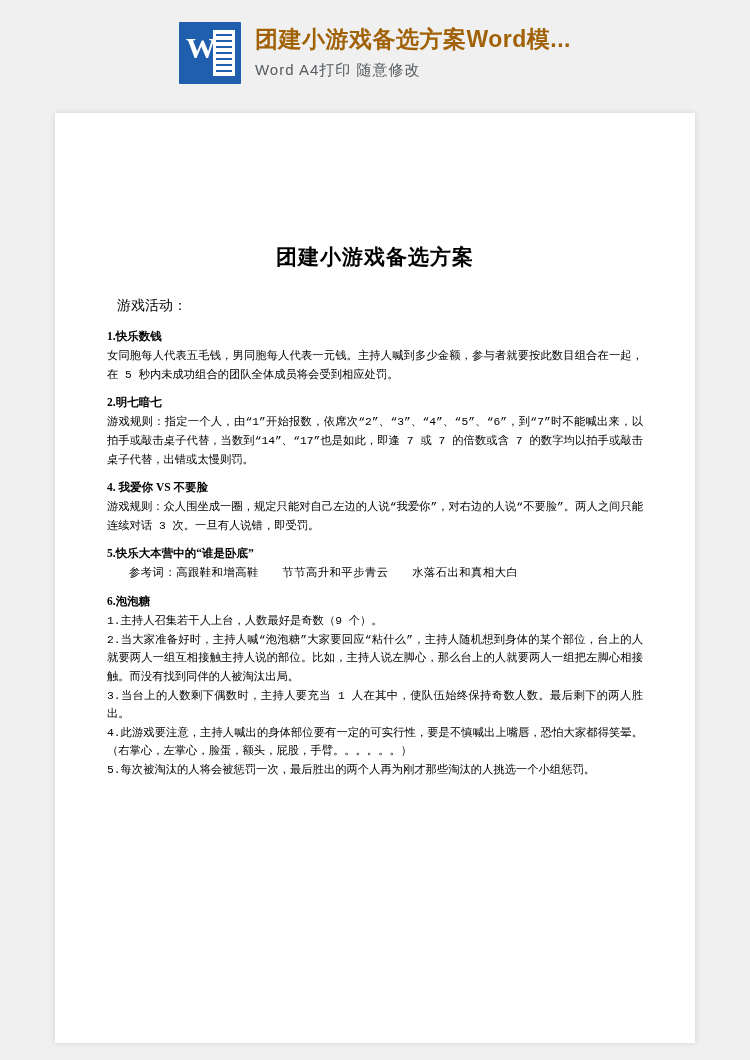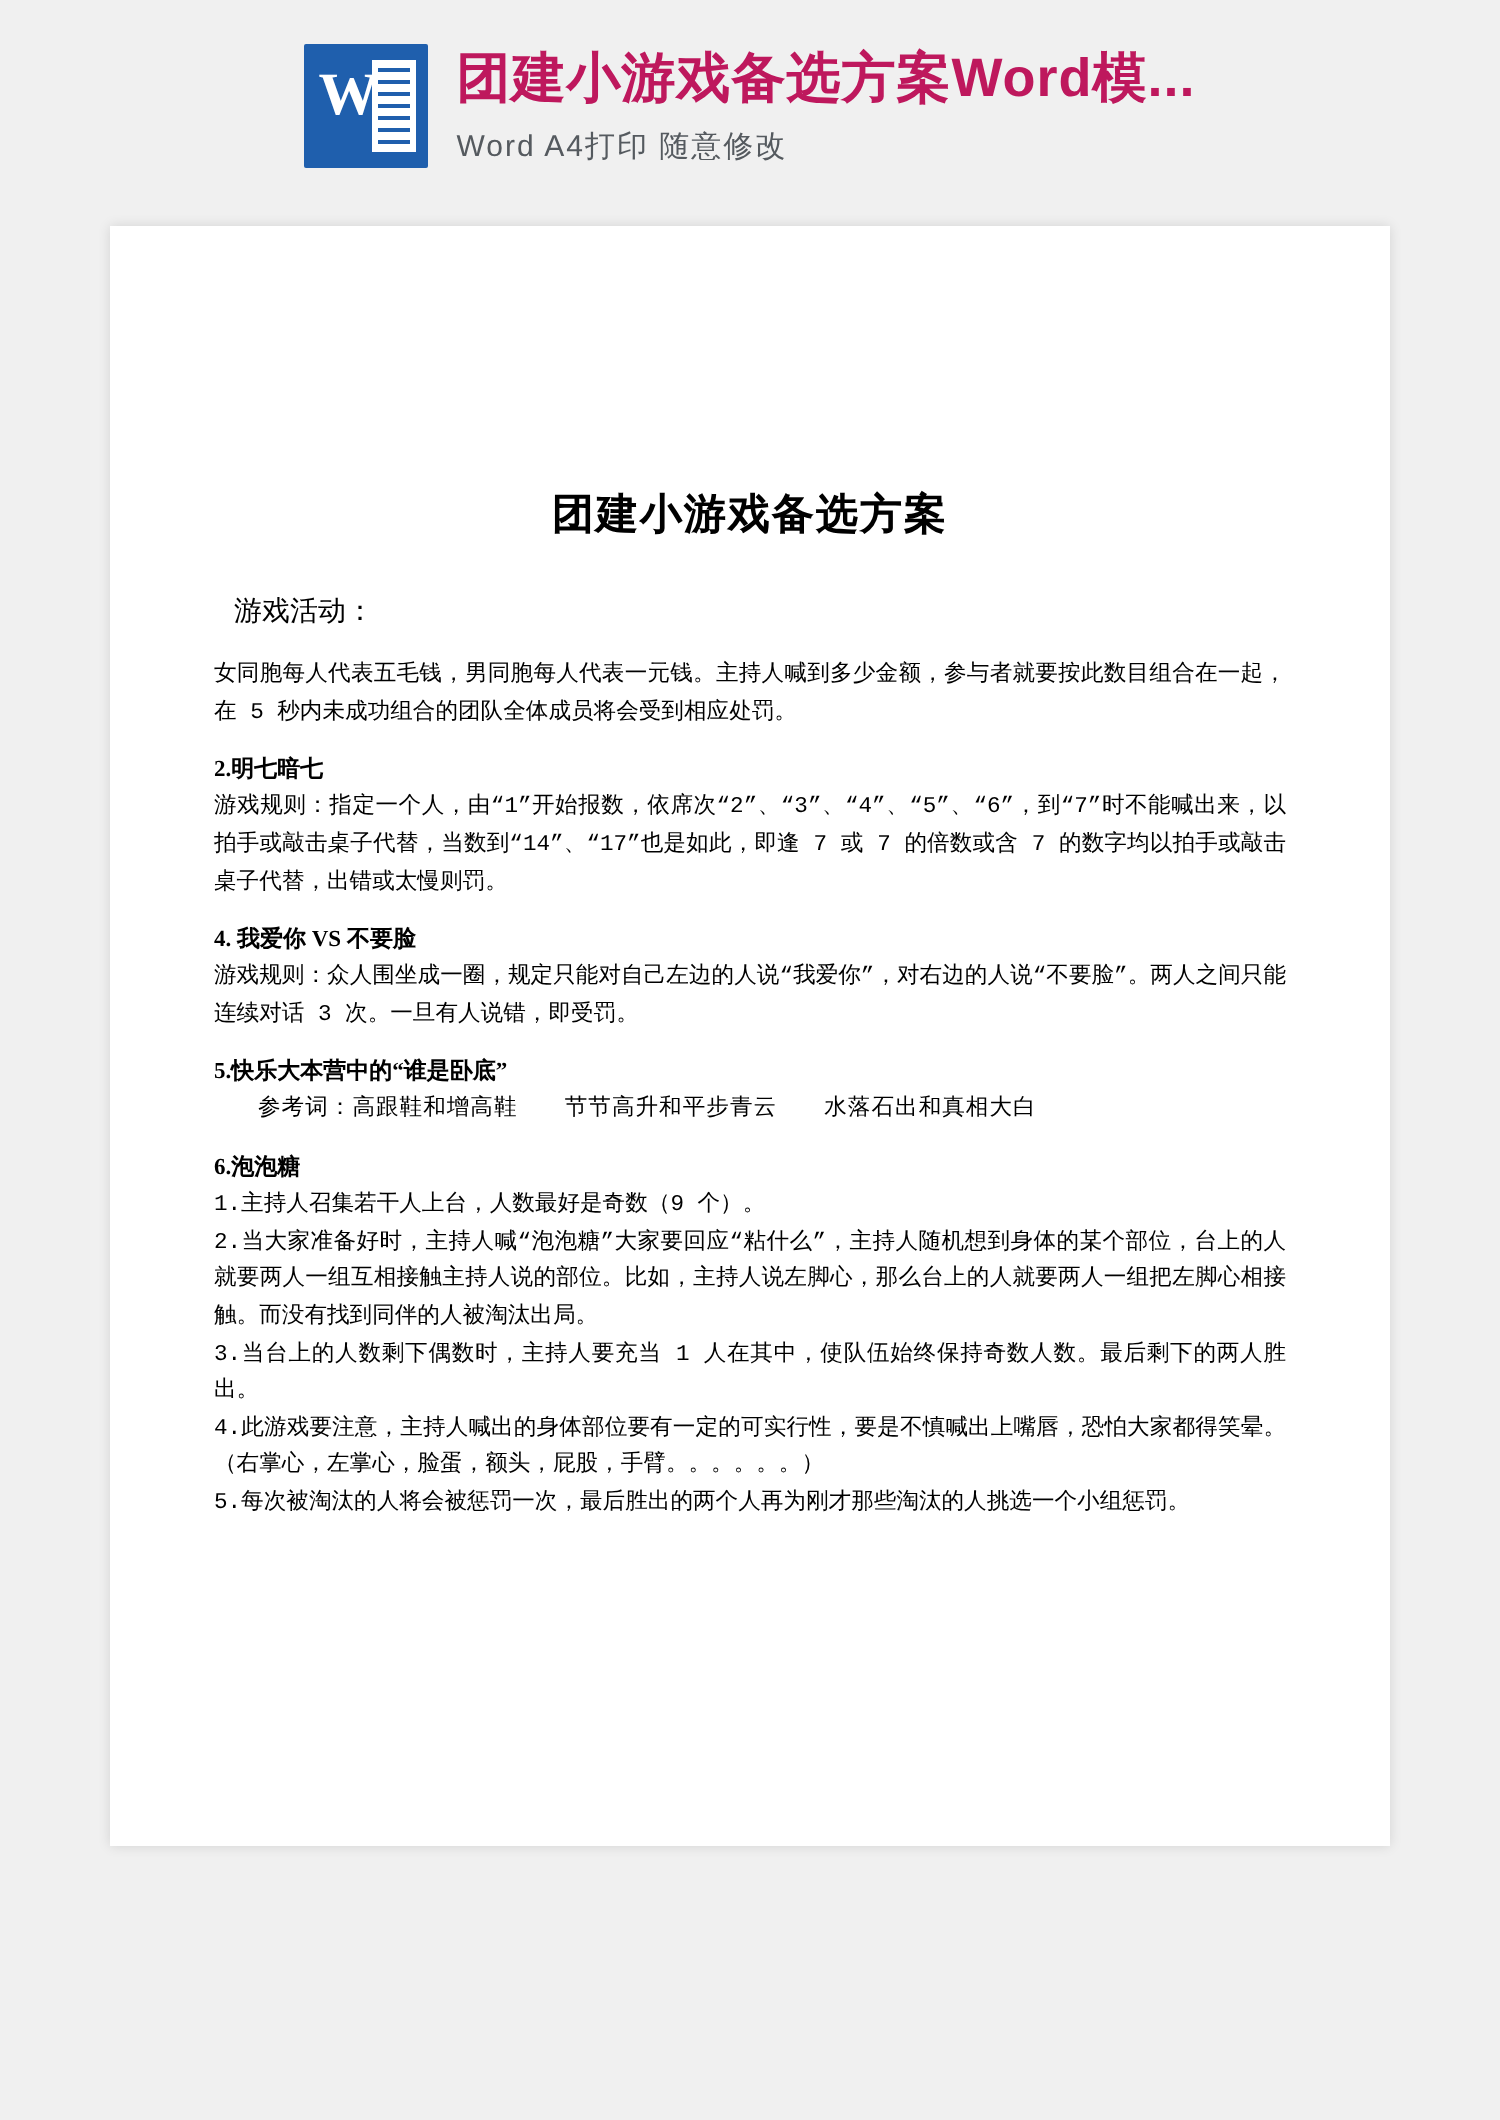--- a/index.html
+++ b/index.html
@@ -59,40 +59,40 @@
     height: 2px;
     background: #1f5fad;
     margin: 4px 3px 0 3px;
   }
   .header-text {
     display: flex;
     flex-direction: column;
     justify-content: center;
   }
   .doc-title {
-    font-size: 27px;
-    font-weight: bold;
-    color: #be185d;
+    font-size: 23px;
+    font-weight: bold;
+    color: #a16207;
     letter-spacing: 0.5px;
     line-height: 1.2;
     white-space: nowrap;
   }
   .doc-subtitle {
     font-size: 15px;
     color: #555a5f;
     margin-top: 8px;
     letter-spacing: 1px;
   }
   
   .paper {
     position: absolute;
     left: 55px;
     top: 113px;
     width: 640px;
-    height: 810px;
+    height: 930px;
     background: #ffffff;
     box-shadow: 0 0 6px rgba(0,0,0,0.12);
   }
   .paper-inner {
     padding: 130px 52px 0 52px;
     font-family: "Liberation Serif", serif;
     color: #000;
   }
   .page-heading {
     text-align: center;
@@ -157,20 +157,21 @@
   </div>
 
   <div class="paper">
     <div class="paper-inner">
 
       <div class="page-heading">团建小游戏备选方案</div>
 
       <div class="section-head">游戏活动：</div>
 
       <div class="item">
+        <div class="item-title">1.快乐数钱</div>
         <p class="para">女同胞每人代表五毛钱，男同胞每人代表一元钱。主持人喊到多少金额，参与者就要按此数目组合在一起，在 5 秒内未成功组合的团队全体成员将会受到相应处罚。</p>
       </div>
 
       <div class="item">
         <div class="item-title">2.明七暗七</div>
         <p class="para">游戏规则：指定一个人，由“1”开始报数，依席次“2”、“3”、“4”、“5”、“6”，到“7”时不能喊出来，以拍手或敲击桌子代替，当数到“14”、“17”也是如此，即逢 7 或 7 的倍数或含 7 的数字均以拍手或敲击桌子代替，出错或太慢则罚。</p>
       </div>
 
 
       <div class="item">

